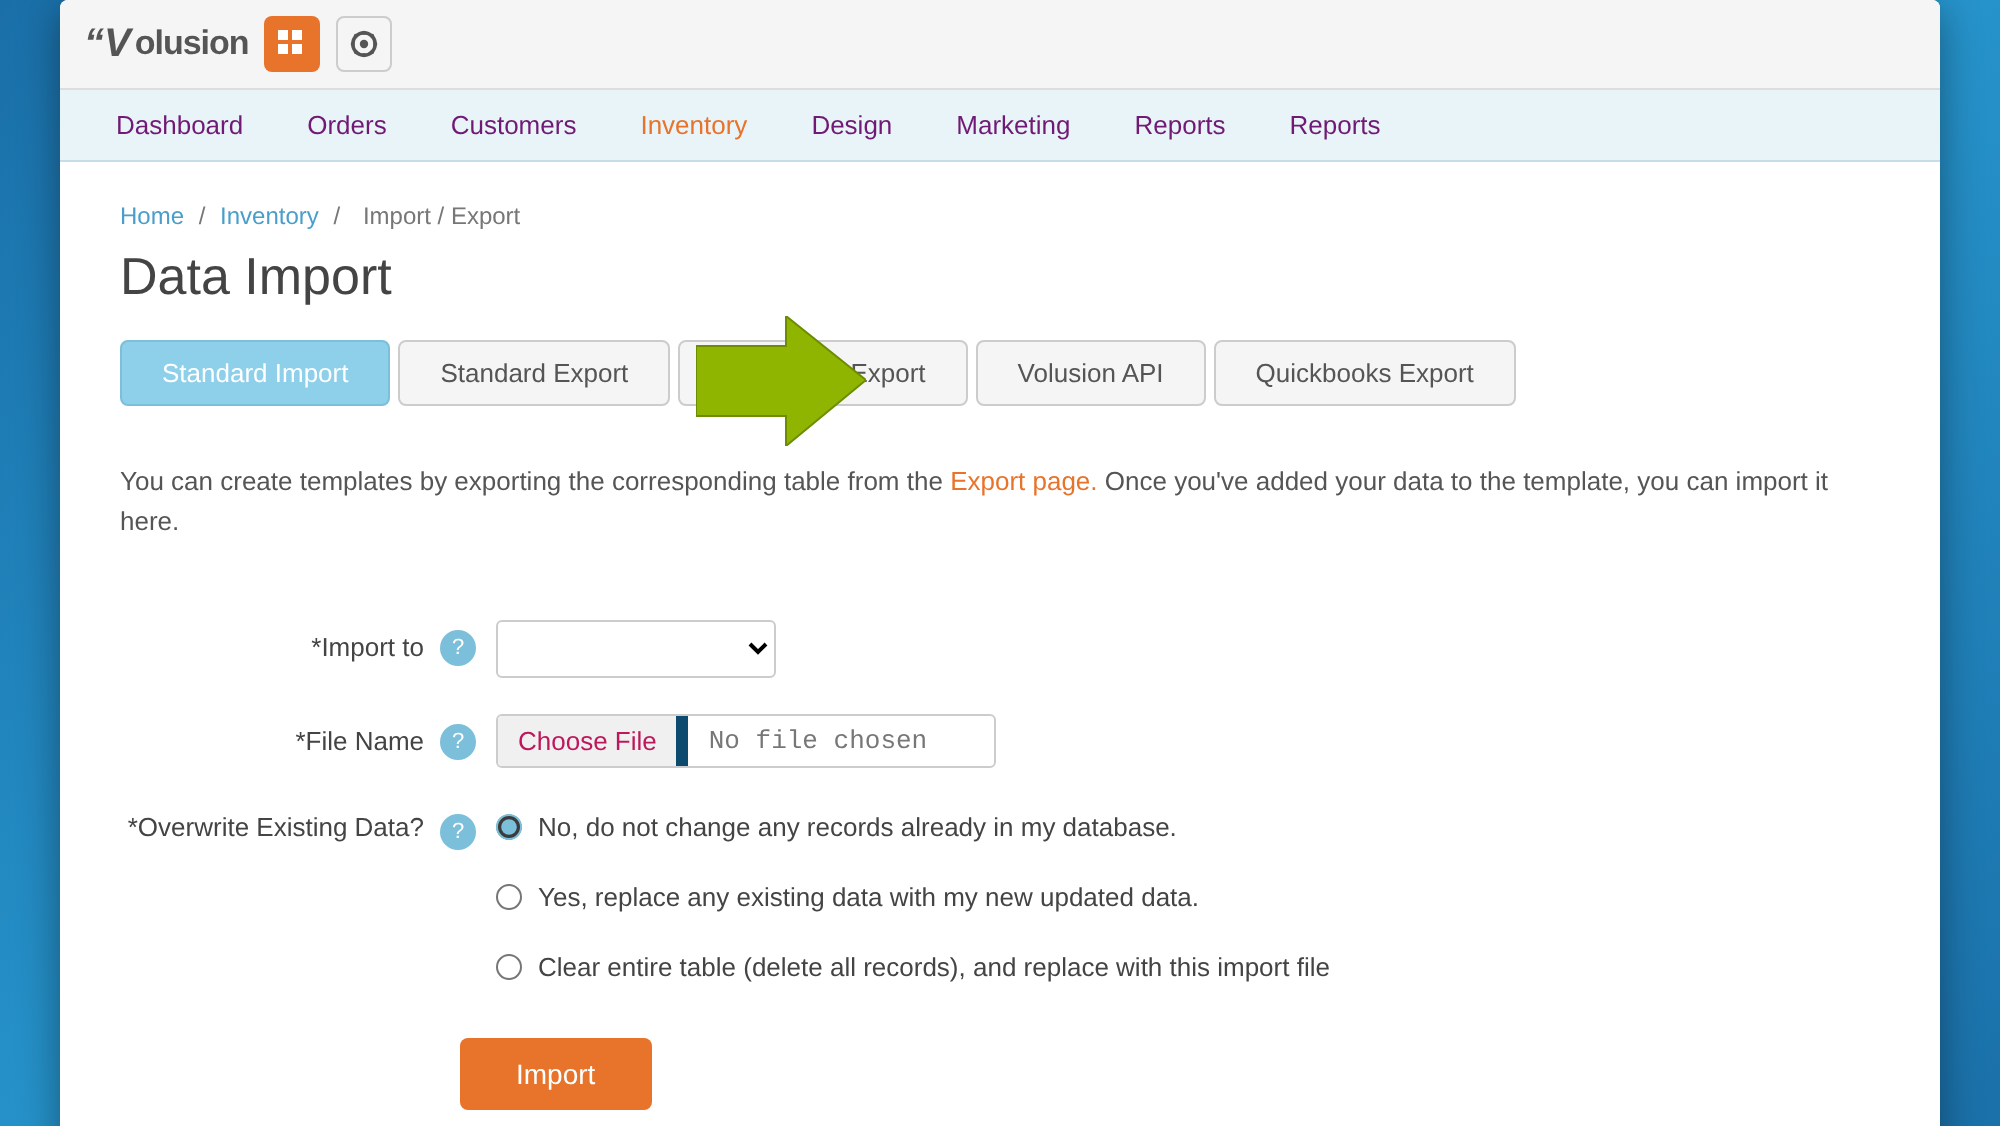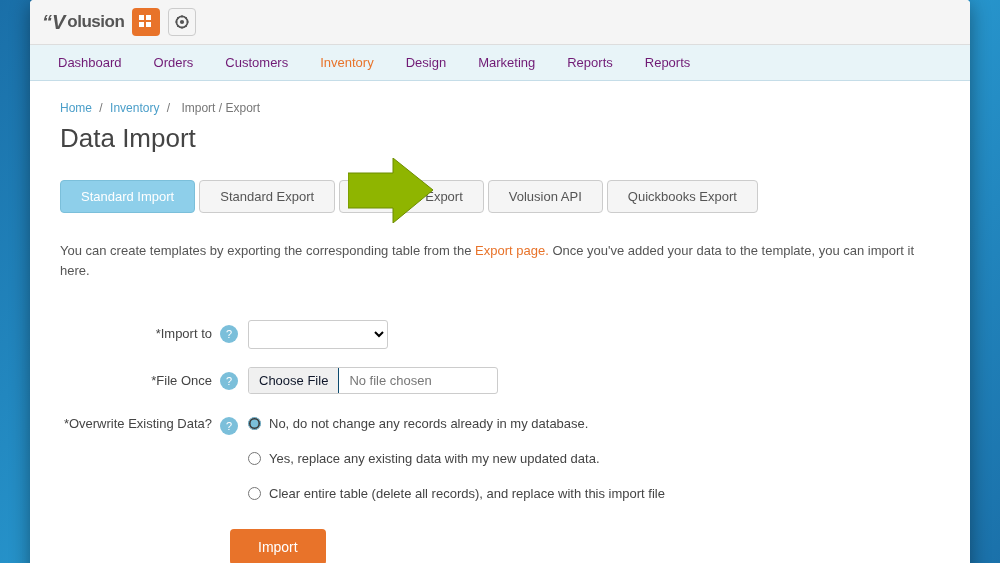--- a/index.html
+++ b/index.html
@@ -112,21 +112,20 @@
     }
     .tab {
       padding: 8px 20px;
       border: 1px solid #ccc;
       background: #f5f5f5;
       color: #555;
       font-size: 13px;
       cursor: pointer;
       border-radius: 4px;
       margin-right: 4px;
-      margin-top: 10px;
     }
     .tab.active {
       background: #8ecfea;
       color: #fff;
       border-color: #7bbfda;
     }
     .arrow-icon {
       position: absolute;
       left: 288px;
       top: -12px;
@@ -184,31 +183,32 @@
       display: flex;
       align-items: center;
       border: 1px solid #ccc;
       border-radius: 3px;
       overflow: hidden;
       width: 250px;
     }
     .choose-file-btn {
       background: #f0f0f0;
       border: none;
-      border-right: 1px solid #0c4a6e;
+      border-right: 6px solid #0c4a6e;
       padding: 5px 10px;
       font-size: 13px;
       cursor: pointer;
-      color: #0f172a;
+      color: #be185d;
     }
     .file-name-display {
       padding: 5px 10px;
       font-size: 13px;
       color: #777;
       background: white;
+      font-family: Liberation Mono, monospace;
     }
     .radio-group {
       display: flex;
       flex-direction: column;
       gap: 20px;
       padding-top: 4px;
     }
     .radio-option {
       display: flex;
       align-items: center;
@@ -311,21 +311,21 @@
       <div class="form-label">*Import to</div>
       <div class="help-icon">?</div>
       <div class="form-control">
         <select class="dropdown">
           <option value=""></option>
         </select>
       </div>
     </div>
 
     <div class="form-row">
-      <div class="form-label">*File Once</div>
+      <div class="form-label">*File Name</div>
       <div class="help-icon">?</div>
       <div class="form-control">
         <div class="file-input-area">
           <button class="choose-file-btn">Choose File</button>
           <span class="file-name-display">No file chosen</span>
         </div>
       </div>
     </div>
 
     <div class="form-row">

